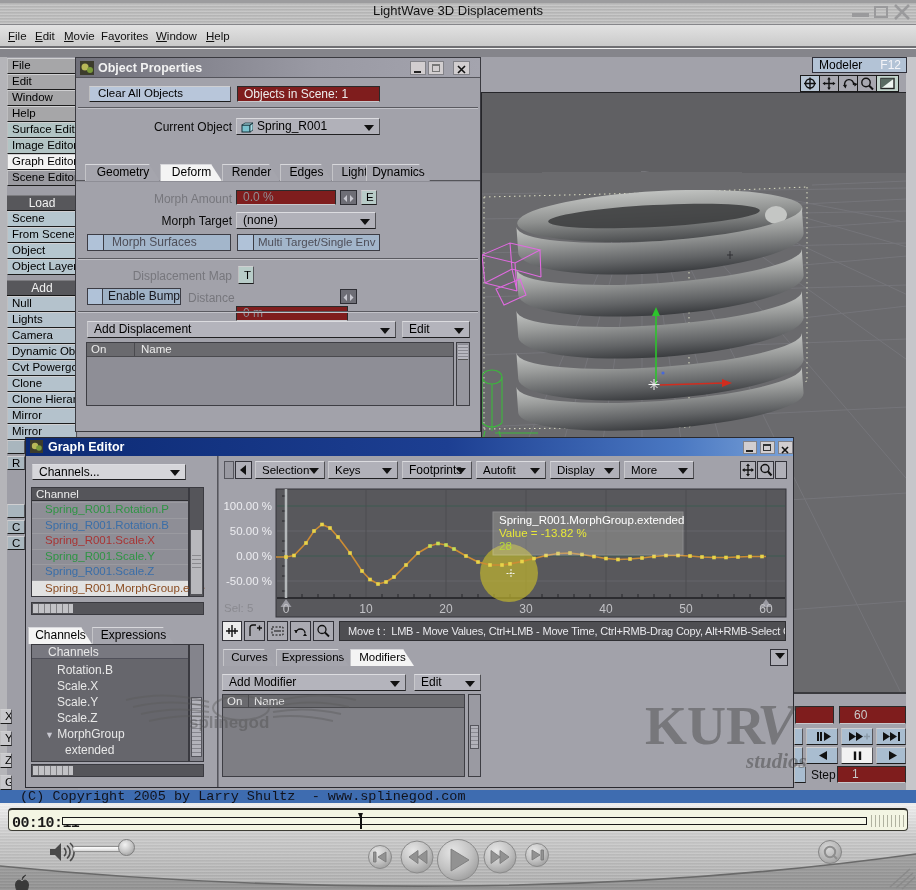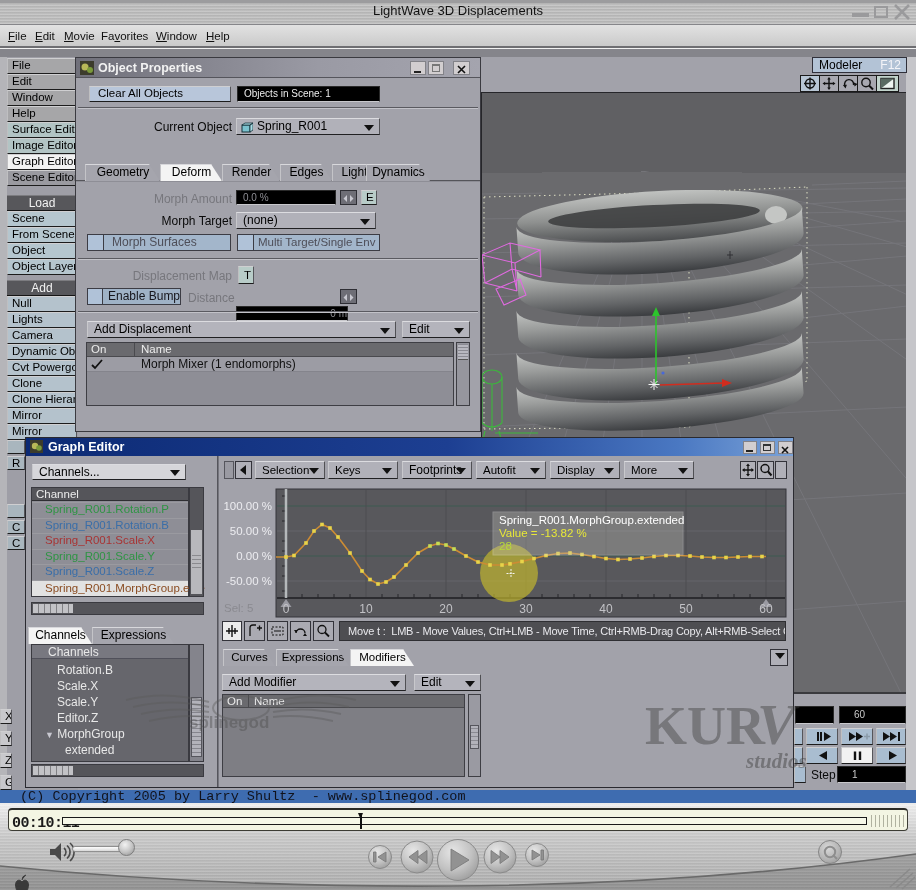--- a/index.html
+++ b/index.html
@@ -2,21 +2,21 @@
 <html><head><meta charset="utf-8"><style>
 *{margin:0;padding:0;box-sizing:border-box;}
 html,body{width:916px;height:890px;overflow:hidden;background:#b8b8b8;}
 #stage{position:absolute;top:0;left:0;width:916px;height:890px;font-family:"Liberation Sans",sans-serif;overflow:hidden;}
 .abs{position:absolute;}
 .metal{background:linear-gradient(#d6d6d6,#bdbdbd 55%,#b2b2b2);}
 .streak{background-image:repeating-linear-gradient(0deg,rgba(255,255,255,.22) 0px,rgba(255,255,255,.22) 1px,rgba(0,0,0,.04) 2px,rgba(255,255,255,0) 3px);}
 
 .lwbtn{position:absolute;background:#a9a9ab;border-top:1px solid #cfcfd1;border-left:1px solid #bfbfc1;border-bottom:1px solid #1c1c1c;border-right:1px solid #55555a;color:#000;font-size:11.5px;line-height:13px;padding-left:4px;overflow:hidden;white-space:nowrap;}
 .lwhdr{position:absolute;background:#57575b;border-bottom:1px solid #151515;border-top:1px solid #7c7c80;color:#f2f2f2;font-size:12px;line-height:14px;text-align:center;overflow:hidden;}
-.dfield{position:absolute;background:#000000;border:1px solid #2a2a2a;border-bottom-color:#c8c8cc;color:#ececec;font-size:10px;line-height:13px;padding-left:6px;overflow:hidden;white-space:nowrap;}
+.dfield{position:absolute;background:#7f1d1d;border:1px solid #2a2a2a;border-bottom-color:#c8c8cc;color:#ececec;font-size:12px;line-height:13px;padding-left:6px;overflow:hidden;white-space:nowrap;}
 .drop{position:absolute;background:#b1b1b9;border-top:1px solid #dcdce0;border-left:1px solid #c8c8cc;border-bottom:1px solid #202022;border-right:1px solid #505054;color:#000;font-size:12px;line-height:14px;padding-left:6px;overflow:hidden;white-space:nowrap;}
 .drop .arr{position:absolute;right:5px;top:50%;margin-top:-2px;width:0;height:0;border-left:5px solid transparent;border-right:5px solid transparent;border-top:6px solid #111;}
 .lbl{position:absolute;font-size:12px;color:#0a0a0a;white-space:nowrap;}
 .dlbl{position:absolute;font-size:12px;color:#77777d;white-space:nowrap;}
 .tab{position:absolute;background:#a5a5ad;border-top:1px solid #d8d8dc;border-left:1px solid #c4c4c8;color:#000;font-size:12px;line-height:15px;text-align:center;clip-path:polygon(0 0,calc(100% - 11px) 0,100% 100%,0 100%);}
 .tab.act{background:#f4f4f4;}
 </style></head>
 <body>
 <div id="stage">
 
@@ -255,37 +255,31 @@
   <div class="lbl" style="left:56px;top:156px;width:100px;text-align:right;">Morph Target</div>
   <div class="drop" style="left:160px;top:154px;width:140px;height:17px;">(none)<span class="arr"></span></div>
   <div class="abs" style="left:11px;top:176px;width:144px;height:17px;background:#a3b6cb;border:1px solid #3c3c44;color:#4e4e58;font-size:12px;line-height:15px;white-space:nowrap;overflow:hidden;"><span style="position:absolute;left:0;top:0;width:16px;height:15px;background:#b0c2d8;border-right:1px solid #3c3c44;"></span><span style="margin-left:24px;">Morph Surfaces</span></div>
   <div class="abs" style="left:161px;top:176px;width:143px;height:17px;background:#a3b6cb;border:1px solid #3c3c44;color:#4e4e58;font-size:12px;line-height:15px;white-space:nowrap;overflow:hidden;"><span style="position:absolute;left:0;top:0;width:16px;height:15px;background:#b0c2d8;border-right:1px solid #3c3c44;"></span><span style="margin-left:20px;font-size:11.5px;">Multi Target/Single Env</span></div>
   <div class="abs" style="left:2px;top:200px;width:400px;height:2px;background:#5a5a60;border-bottom:1px solid #c2c2c8;"></div>
 
   <div class="dlbl" style="left:56px;top:211px;width:100px;text-align:right;">Displacement Map</div>
   <div class="lwbtn" style="left:162px;top:208px;width:16px;height:18px;background:#b8ccc8;padding-left:5px;line-height:16px;">T</div>
   <div class="abs" style="left:11px;top:230px;width:94px;height:17px;background:#9fb2c6;border:1px solid #3c3c44;color:#16161c;font-size:12px;line-height:15px;white-space:nowrap;overflow:hidden;"><span style="position:absolute;left:0;top:0;width:15px;height:15px;background:#b0c2d8;border-right:1px solid #3c3c44;"></span><span style="margin-left:20px;">Enable Bump</span></div>
   <div class="dlbl" style="left:112px;top:233px;">Distance</div>
-  <div class="dfield" style="left:160px;top:248px;width:112px;height:15px;color:#8e8e94;line-height:13px;text-align:right;">0 m</div>
+  <div class="dfield" style="left:160px;top:248px;width:112px;height:15px;color:#8e8e94;line-height:13px;">0 m</div>
   <div class="abs" style="left:264px;top:231px;width:17px;height:15px;background:#6e6e76;border:1px solid #2e2e34;"><svg width="15" height="13">
           <path d="M6,3 L2.5,6.5 L6,10 Z M9,3 L12.5,6.5 L9,10 Z" fill="#c8c8d0"></path>
         </svg></div>
   <div class="abs" style="left:2px;top:253px;width:400px;height:2px;background:#5a5a60;border-bottom:1px solid #c2c2c8;"></div>
 
   <div class="drop" style="left:11px;top:263px;width:309px;height:17px;background:#b4b4bc;">Add Displacement<span class="arr"></span></div>
   <div class="drop" style="left:326px;top:263px;width:68px;height:17px;background:#b4b4bc;">Edit<span class="arr"></span></div>
 
   <div class="abs" style="left:10px;top:284px;width:368px;height:64px;background:#8e8e96;border:1px solid #3e3e44;">
     <div class="abs" style="left:0;top:0;width:366px;height:14px;background:#6a6a6e;color:#ececec;font-size:11.5px;line-height:13px;border-bottom:1px solid #4a4a4e;"><span style="margin-left:4px;">On</span><span style="position:absolute;left:47px;top:0;width:1px;height:14px;background:#4a4a4e;"></span><span style="position:absolute;left:54px;">Name</span></div>
-    <div class="abs" style="left:0;top:14px;width:366px;height:15px;background:#9c9ca4;color:#111;font-size:12px;line-height:14px;border-bottom:1px solid #84848c;">
-          <svg class="abs" style="left:4px;top:2px;" width="12" height="11">
-            <path d="M1,6 L4,9 L11,1" stroke="#111" stroke-width="1.8" fill="none"></path>
-          </svg>
-          <span style="position:absolute;left:54px;">Morph Mixer (1 endomorphs)</span>
-        </div>
   </div>
   <div class="abs" style="left:380px;top:284px;width:14px;height:64px;background:#96969e;border:1px solid #3e3e44;">
     <div class="abs" style="left:1px;top:1px;width:10px;height:16px;background:#b8b8c0;border-bottom:1px solid #555;background-image:repeating-linear-gradient(0deg,#b8b8c0 0 2px,#8a8a92 2px 3px);"></div>
   </div>
 </div>
 
 <div id="grapheditor" class="abs" style="left:25px;top:437px;width:769px;height:351px;background:#a2a2aa;border:1px solid #2a2a30;">
 
   <div class="abs" style="left:0;top:0;width:767px;height:18px;background:linear-gradient(90deg,#0c2a74,#1d3f92 55%,#4a78c2 85%,#7aa2d8);">
     <svg class="abs" style="left:4px;top:2px;" width="13" height="13">
@@ -323,21 +317,21 @@
     <div class="abs" style="left:1px;top:1px;width:40px;height:9px;background:#c2c2c6;background-image:repeating-linear-gradient(90deg,#c2c2c6 0 5px,#808084 5px 6px);"></div>
   </div>
 
   <div class="tab act" style="left:2px;top:189px;width:64px;height:17px;z-index:2;">Channels</div>
   <div class="tab" style="left:66px;top:189px;width:82px;height:17px;">Expressions</div>
   <div class="abs" style="left:5px;top:206px;width:158px;height:118px;background:#66666c;border:1px solid #3a3a40;font-size:12px;color:#e8e8e8;">
     <div class="abs" style="left:0;top:0;width:156px;height:14px;background:#787880;border-bottom:1px solid #50505a;"><span style="margin-left:16px;">Channels</span></div>
     <div class="abs" style="left:25px;top:18px;">Rotation.B</div>
     <div class="abs" style="left:25px;top:34px;">Scale.X</div>
     <div class="abs" style="left:25px;top:50px;">Scale.Y</div>
-    <div class="abs" style="left:25px;top:66px;">Editor.Z</div>
+    <div class="abs" style="left:25px;top:66px;">Scale.Z</div>
     <div class="abs" style="left:13px;top:82px;"><span style="color:#c8c8d0;font-size:9px;">▼</span> MorphGroup</div>
     <div class="abs" style="left:33px;top:98px;">extended</div>
   </div>
   <div class="abs" style="left:163px;top:206px;width:15px;height:118px;background:#84848c;border:1px solid #3a3a40;">
     <div class="abs" style="left:1px;top:52px;width:11px;height:60px;background:#b2b2ba;background-image:repeating-linear-gradient(0deg,#b2b2ba 0 3px,#84848c 3px 4px);border:1px solid #55555c;"></div>
   </div>
   <div class="abs" style="left:5px;top:326px;width:173px;height:13px;background:#55555a;border:1px solid #3a3a40;">
     <div class="abs" style="left:1px;top:1px;width:40px;height:9px;background:#c2c2c6;background-image:repeating-linear-gradient(90deg,#c2c2c6 0 5px,#808084 5px 6px);"></div>
   </div>
 

